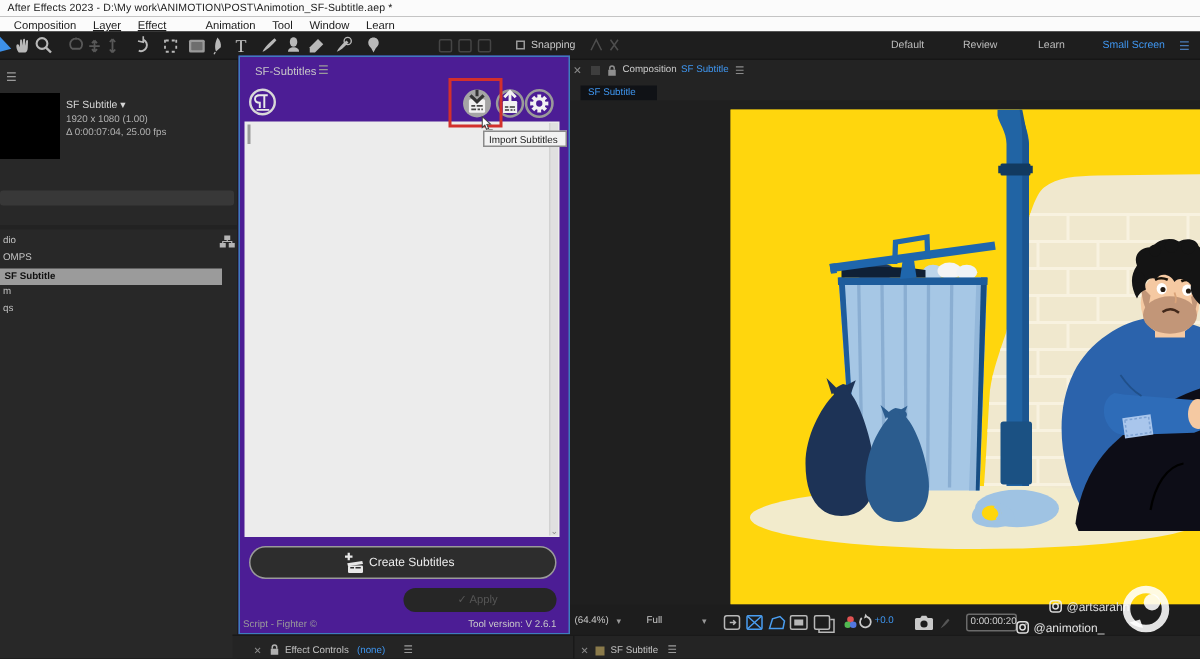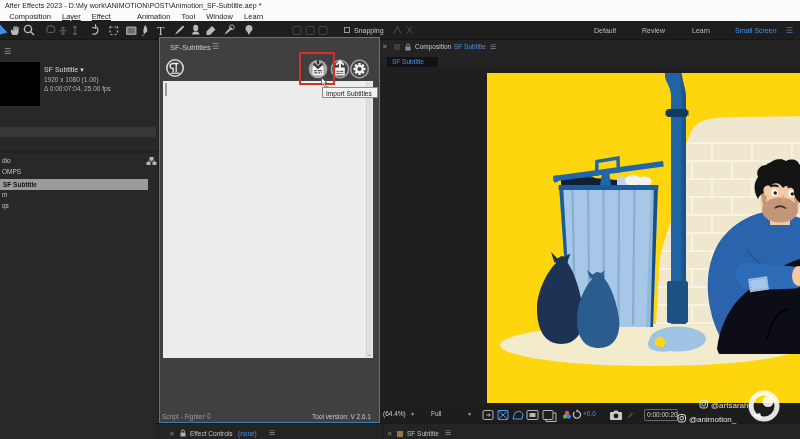--- a/index.html
+++ b/index.html
@@ -307,21 +307,21 @@
       </svg>
     </div>
 
     <svg class="abs" style="left:367px;top:349px;z-index:7;" width="34" height="34">
       <circle cx="17" cy="17" r="13" fill="none" stroke="#fff" stroke-width="5" opacity="0.88"></circle>
       <circle cx="21" cy="12.5" r="5.5" fill="#fff" opacity="0.88"></circle>
       <path d="M6 26 Q10 29 15 29.5 L13 24 Z" fill="#fff" opacity="0.88"></path>
     </svg>
   </div>
 
-  <div class="abs" id="sfpanel" style="left:159px;top:37px;width:221px;height:386px;background:#404040;border:1px solid #3e7dbd;">
+  <div class="abs" id="sfpanel" style="left:159px;top:37px;width:221px;height:386px;background:#4c1d95;border:1px solid #3e7dbd;">
     <div class="abs" style="left:10px;top:5px;font-size:7.5px;color:#c8c8c8;">SF-Subtitles</div>
     <div class="abs" style="left:52px;top:4px;font-size:8px;color:#9a9a9a;">☰</div>
 
     <svg class="abs" style="left:0;top:20px;" width="219" height="23">
 
       <circle cx="15" cy="10" r="8.2" fill="none" stroke="#d8d8d8" stroke-width="1.6"></circle>
       <path d="M13.2 5.5 C11 5.5 10 6.7 10 8 C10 9.3 11 10.5 13.2 10.5 L13.2 14 M16.2 5.5 L16.2 14 M11.5 5.5 L18.5 5.5" stroke="#e8e8e8" stroke-width="1.3" fill="none"></path>
       <path d="M11 15.2 H19.5" stroke="#e8e8e8" stroke-width="1.2"></path>
 
       <circle cx="158" cy="11" r="9.3" fill="#a5a5a5"></circle>
@@ -350,21 +350,33 @@
 
     <svg class="abs" style="left:160px;top:39px;" width="10" height="12">
       <path d="M1.5 0.8 L1.5 8 L3.2 6.4 L4.3 9.2 L5.7 8.6 L4.6 5.9 L7 5.7 Z" fill="#fff" stroke="#444" stroke-width="0.7"></path>
       <path d="M5.5 9.5 L8.5 9.5 M5.5 11 L8.5 11" stroke="#777" stroke-width="0.8"></path>
     </svg>
 
     <div class="abs" style="left:162px;top:49px;width:56px;height:11px;background:#f2f2f2;border:1px solid #8a8a8a;z-index:5;">
       <div class="abs" style="left:3px;top:1.5px;font-size:6.6px;color:#1a1a1a;white-space:nowrap;">Import Subtitles</div>
     </div>
 
-
+    <div class="abs" style="left:6px;top:326px;width:205px;height:22px;border:1px solid #9a9a9a;border-radius:11px;background:#2d2d2d;">
+      <svg class="abs" style="left:62px;top:3px;" width="15" height="15">
+        <path d="M2.5 7.5 L12.5 6 L13 8 L3 9.5 Z" fill="#e8e8e8"></path>
+        <rect x="3" y="9" width="10" height="5" rx="0.8" fill="#e8e8e8"></rect>
+        <path d="M4.5 10.5 H7 M8 10.5 H11.5" stroke="#2d2d2d" stroke-width="0.9"></path>
+        <path d="M1 3 H6 M3.5 0.5 V5.5" stroke="#e8e8e8" stroke-width="1.5"></path>
+      </svg>
+      <div class="abs" style="left:79px;top:5px;font-size:8px;color:#ececec;">Create Subtitles</div>
+    </div>
+
+    <div class="abs" style="left:109px;top:354px;width:102px;height:16px;border-radius:8px;background:#262626;">
+      <div class="abs" style="left:36px;top:3px;font-size:7.5px;color:#555;">✓ Apply</div>
+    </div>
     <div class="abs" style="left:2px;top:375px;font-size:6.5px;color:#9a9a9a;">Script - Fighter ©</div>
     <div class="abs" style="right:8px;top:375px;font-size:6.5px;color:#c9c9c9;">Tool version: V 2.6.1</div>
   </div>
 
   <div class="abs" style="left:155px;top:423px;width:645px;height:16px;background:#242424;border-top:1px solid #191919;">
     <div class="abs" style="left:227px;top:0;width:1px;height:16px;background:#191919;"></div>
     <div class="abs" style="left:14px;top:6px;font-size:6.5px;color:#8a8a8a;">✕</div>
     <svg class="abs" style="left:24px;top:5px;" width="8" height="8">
         <rect x="1.5" y="3.5" width="5" height="4" fill="#b0b0b0"></rect>
         <path d="M2.5 3.5 V2.5 A1.5 1.5 0 0 1 5.5 2.5 V3.5" fill="none" stroke="#b0b0b0" stroke-width="1"></path>

